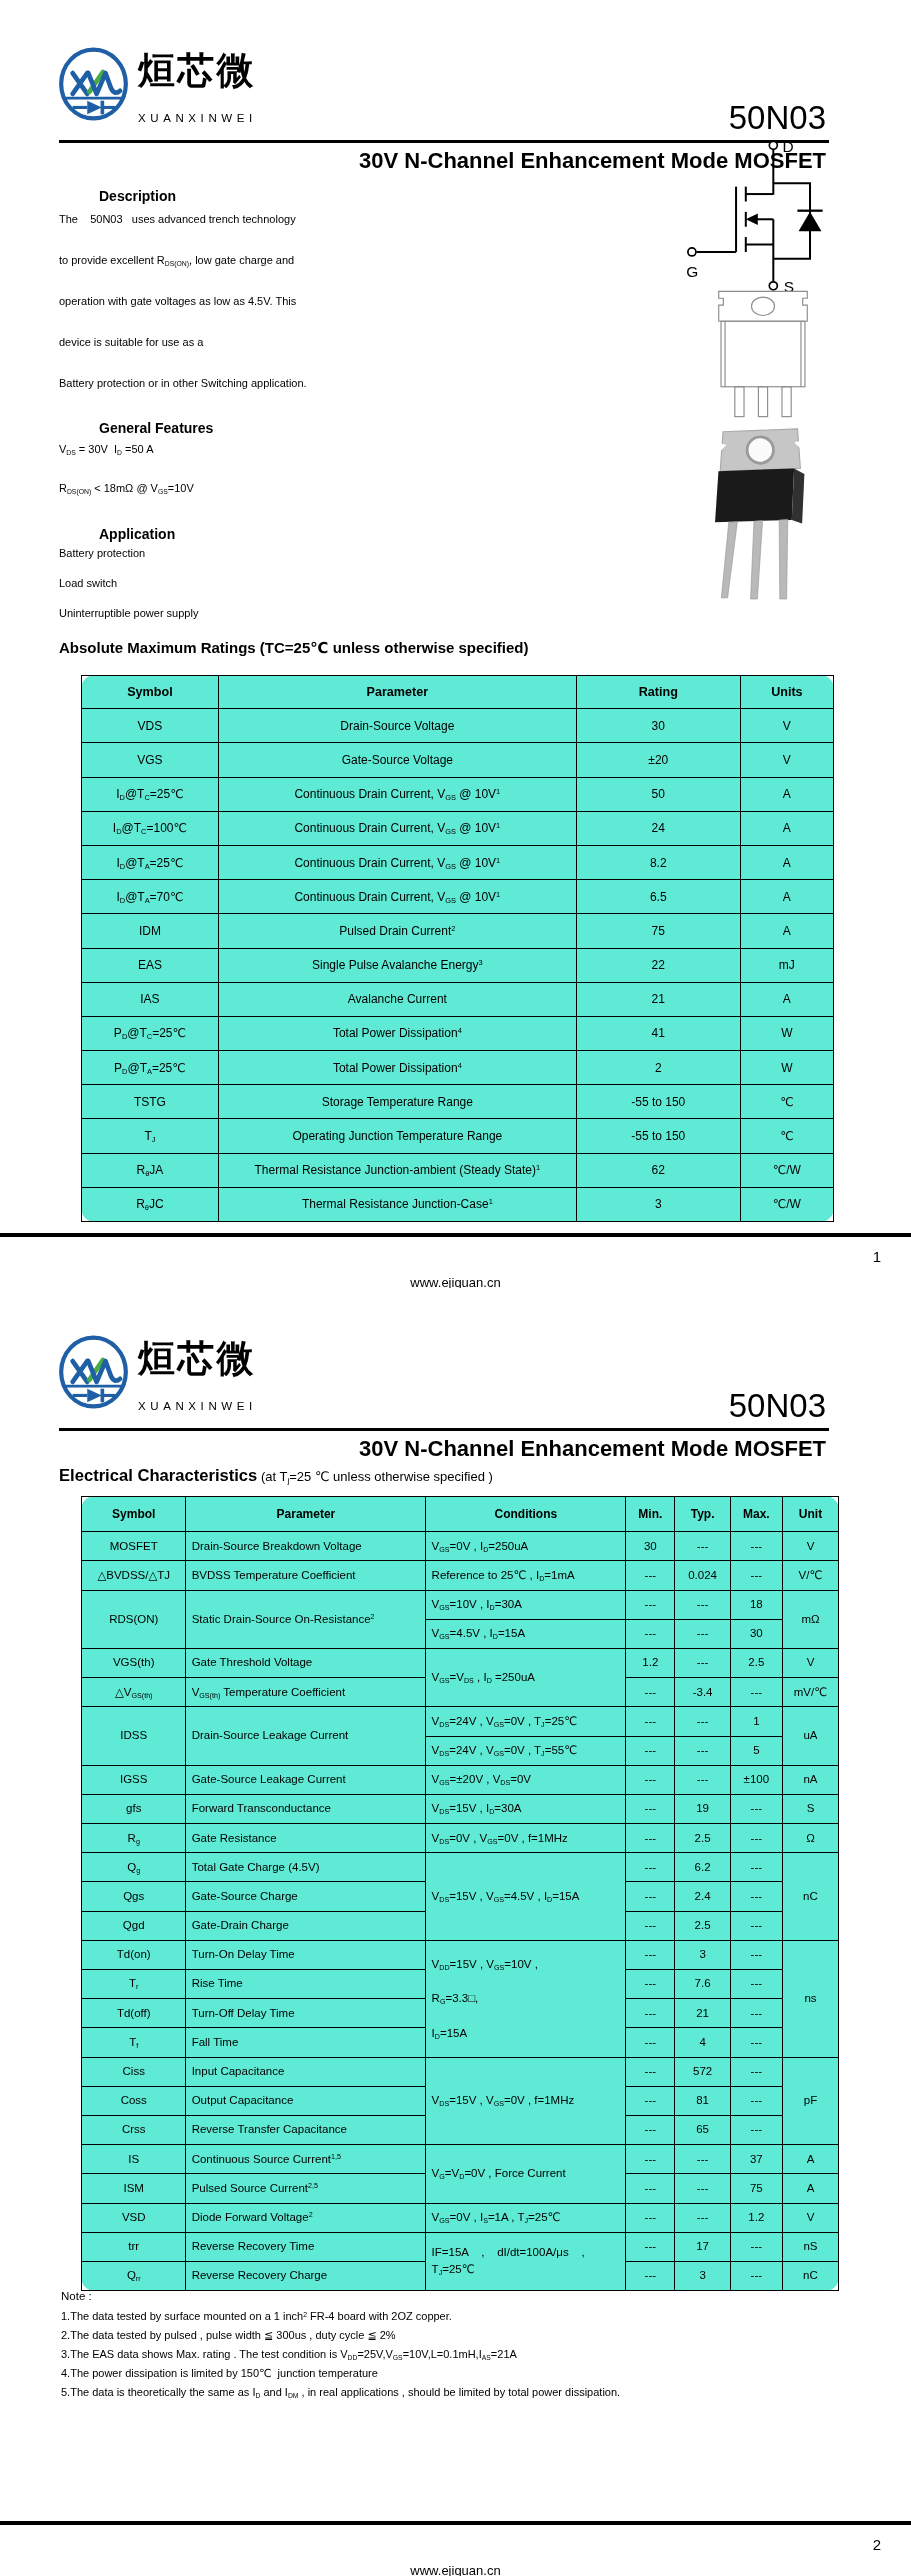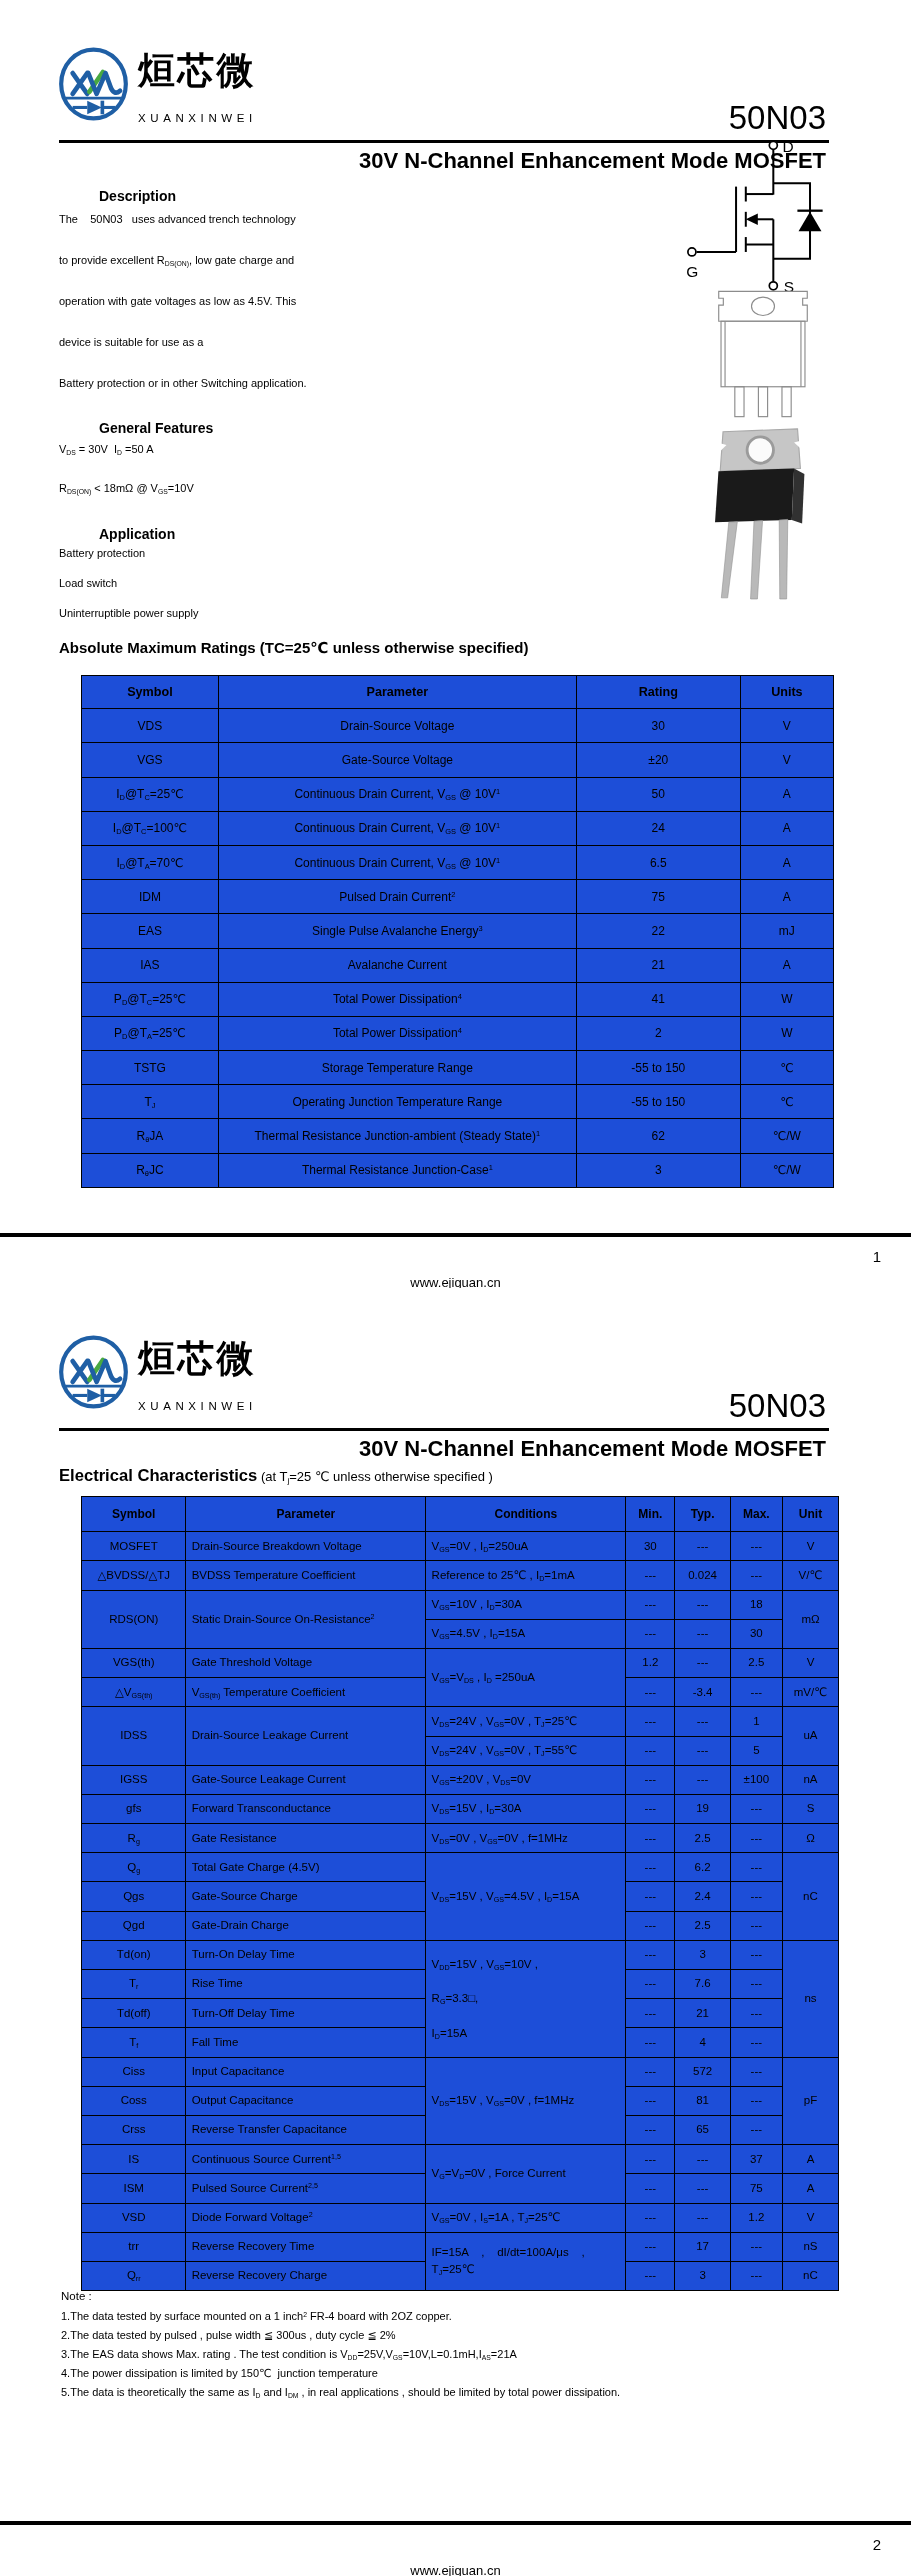--- a/index.html
+++ b/index.html
@@ -20,21 +20,21 @@
   
   .sec-h{position:absolute;left:59px;font-size:14px;font-weight:bold;margin-left:40px;}
   .lines{position:absolute;left:59px;width:436px;font-size:11px;white-space:pre-wrap;}
   .lines .line{white-space:pre-wrap;}
   .desc-lines .line{line-height:41px;}
   .feat-lines .line{line-height:39px;}
   .app-lines .line{line-height:30px;}
   .abs-heading{position:absolute;left:59px;top:639px;font-size:15px;font-weight:bold;}
 
   
-  table{border-collapse:collapse;table-layout:fixed;background:#1d4ed8;}
+  table{border-collapse:collapse;table-layout:fixed;background:#5eead4;border-radius:14px;}
   table.abs{position:absolute;left:81px;top:675px;width:753px;border:1.7px solid #000;}
   table.ec{position:absolute;left:81px;top:208px;width:758px;border:1.7px solid #000;}
   th,td{border:1.1px solid #000;border-top-width:1.7px;border-bottom-width:1.7px;
         text-align:center;vertical-align:middle;white-space:pre-wrap;
         padding:1.1px 3.4px;line-height:1.5;}
   th{font-weight:bold;}
   table.abs th{height:30px;font-size:12.6px;}
   table.abs td{height:31px;font-size:12px;}
   table.ec th{height:32px;font-size:12px;}
   table.ec td{height:26px;font-size:11.5px;}
@@ -185,20 +185,26 @@
             <td>50</td>
             <td>A</td>
           </tr>
           <tr>
             <td>I<sub>D</sub>@T<sub>C</sub>=100℃</td>
             <td>Continuous Drain Current, V<sub>GS</sub> @ 10V<sup>1</sup></td>
             <td>24</td>
             <td>A</td>
           </tr>
           <tr>
+            <td>I<sub>D</sub>@T<sub>A</sub>=25℃</td>
+            <td>Continuous Drain Current, V<sub>GS</sub> @ 10V<sup>1</sup></td>
+            <td>8.2</td>
+            <td>A</td>
+          </tr>
+          <tr>
             <td>I<sub>D</sub>@T<sub>A</sub>=70℃</td>
             <td>Continuous Drain Current, V<sub>GS</sub> @ 10V<sup>1</sup></td>
             <td>6.5</td>
             <td>A</td>
           </tr>
           <tr>
             <td>IDM</td>
             <td>Pulsed Drain Current<sup>2</sup></td>
             <td>75</td>
             <td>A</td>

